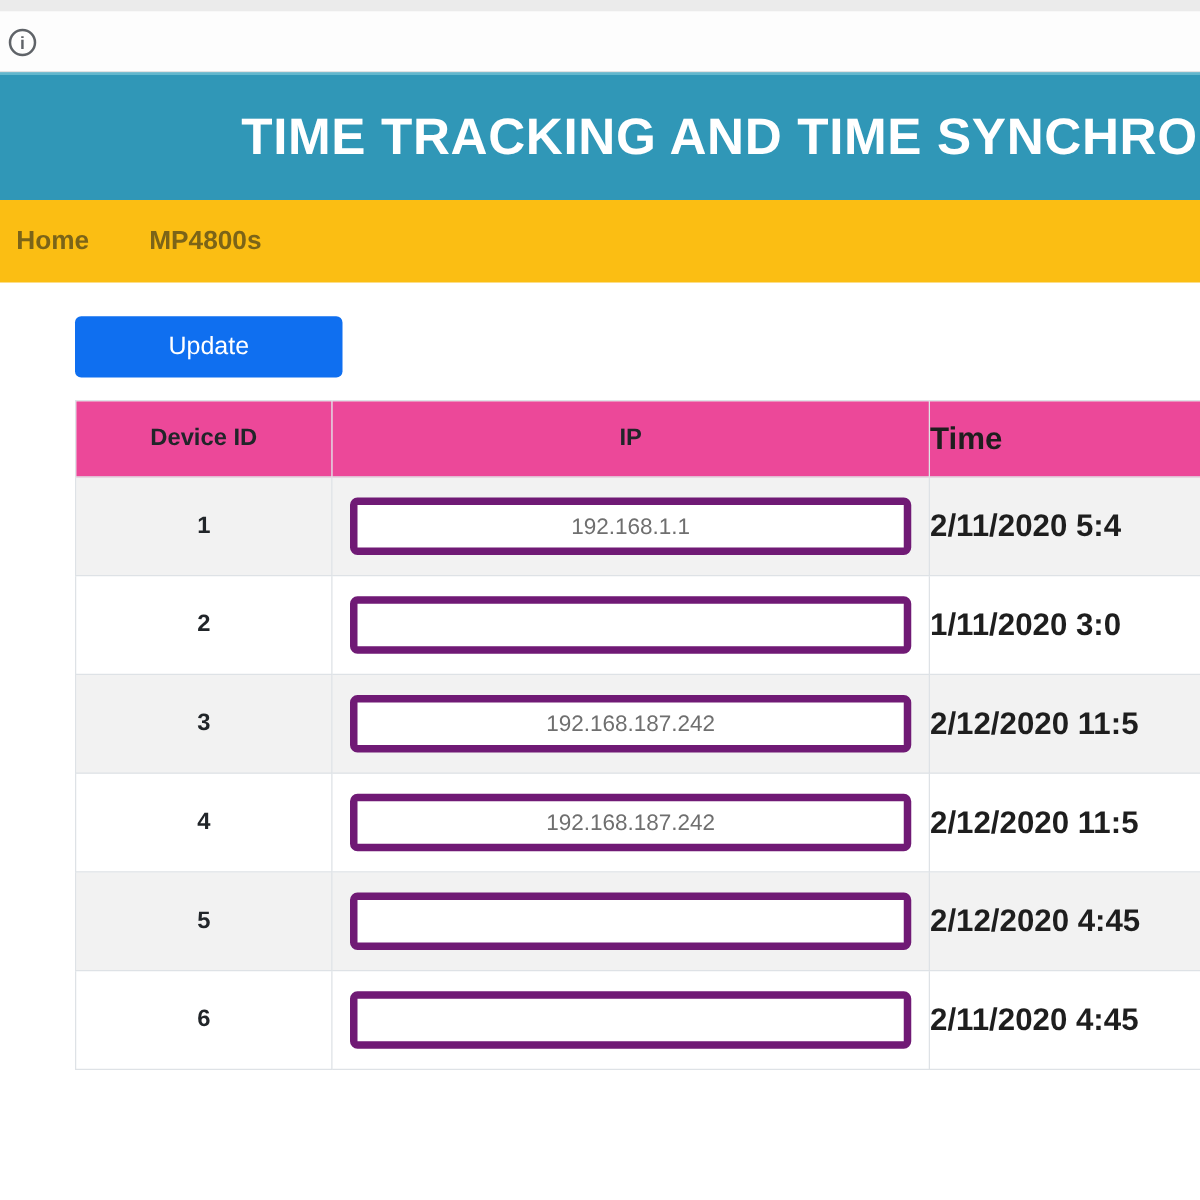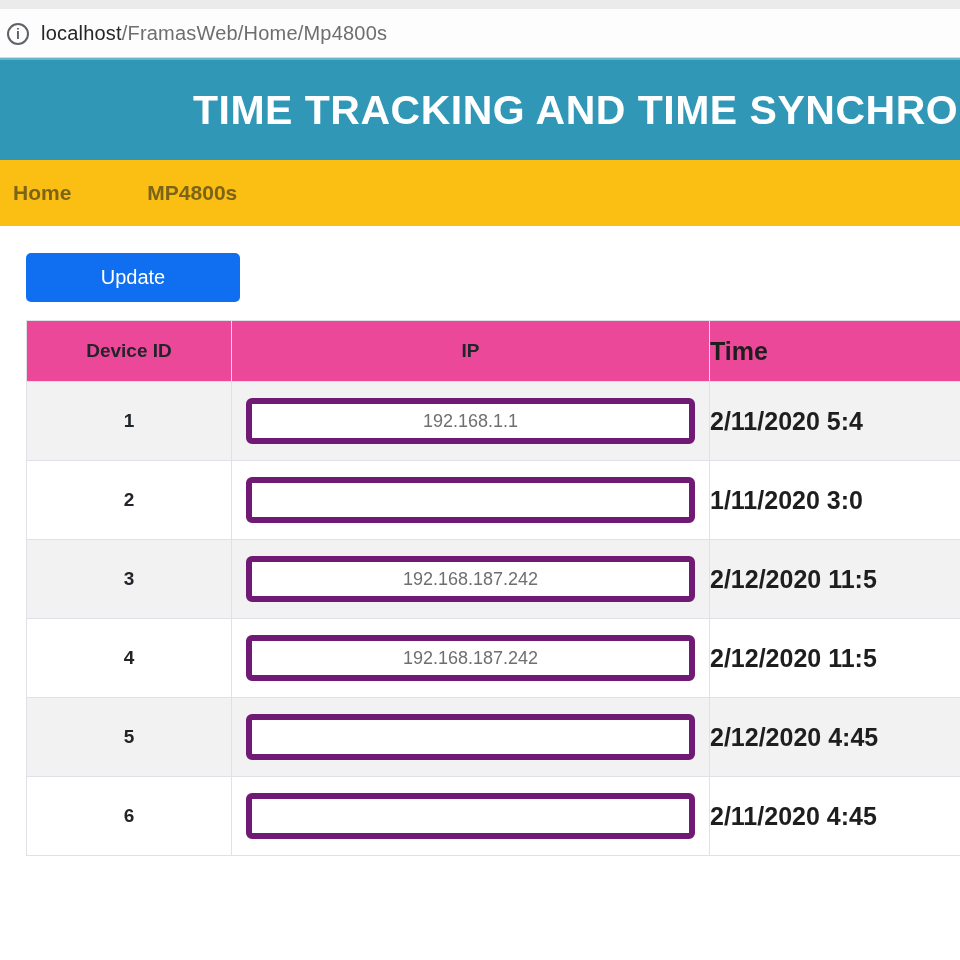--- a/index.html
+++ b/index.html
@@ -19,24 +19,24 @@
 
   
   .banner { height:102px; background:#3097b7; border-top:2px solid #63b7cd; position:relative; overflow:hidden; }
   .banner-title { position:absolute; left:193px; top:50%; transform:translateY(-50%);
                   color:#ffffff; font-size:41px; font-weight:700; white-space:nowrap;
                   letter-spacing:0.5px; }
 
   
   .nav { height:66px; background:#fbbe13; display:flex; align-items:center; padding-left:13px; }
   .nav a { text-decoration:none; color:#7b6418; font-size:21px; font-weight:600; }
-  .nav a.nav-home { margin-right:76px; }
+  .nav a.nav-home { margin-right:48px; }
 
   
-  .content { padding:0 26px; }
+  .content { padding:0 26px;margin-left:34px; }
   .update-btn { margin-top:27px; width:214px; height:49px; background:#0f6ff0; color:#fff;
                 border:none; border-radius:5px; font-size:20px;
                 font-family:"Liberation Sans", sans-serif; cursor:pointer; display:block; }
 
   table.device-table { margin-top:18px; border-collapse:collapse; table-layout:fixed;
                        width:1171px; border:1px solid #dee2e6; }
   .device-table th, .device-table td { border:1px solid #dee2e6; vertical-align:middle; }
   .device-table thead th { height:61px; text-align:center; font-size:19px; font-weight:700;
                            color:#212529; background:#ec4899; }
   .device-table tbody tr { height:79px; background:#fff; }
@@ -53,21 +53,20 @@
   .time-inner { width:264px; text-align:left; font-size:25px; font-weight:700;
                 color:#1e1e1e; white-space:nowrap; overflow:visible; }
 </style>
 </head>
 <body>
 
 <div class="browser-top">
   <div class="browser-strip"></div>
   <div class="url-row">
     <span class="info-icon">i</span>
-    <span class="url-text"><span class="url-host">localhost</span><span class="url-path">/FramasWeb/Home/Mp4800s</span></span>
   </div>
 </div>
 
 <div class="banner">
   <div class="banner-title">TIME TRACKING AND TIME SYNCHRON</div>
 </div>
 
 <div class="nav">
   <a href="#" class="nav-home">Home</a>
   <a href="#" class="nav-mp4800s">MP4800s</a>

